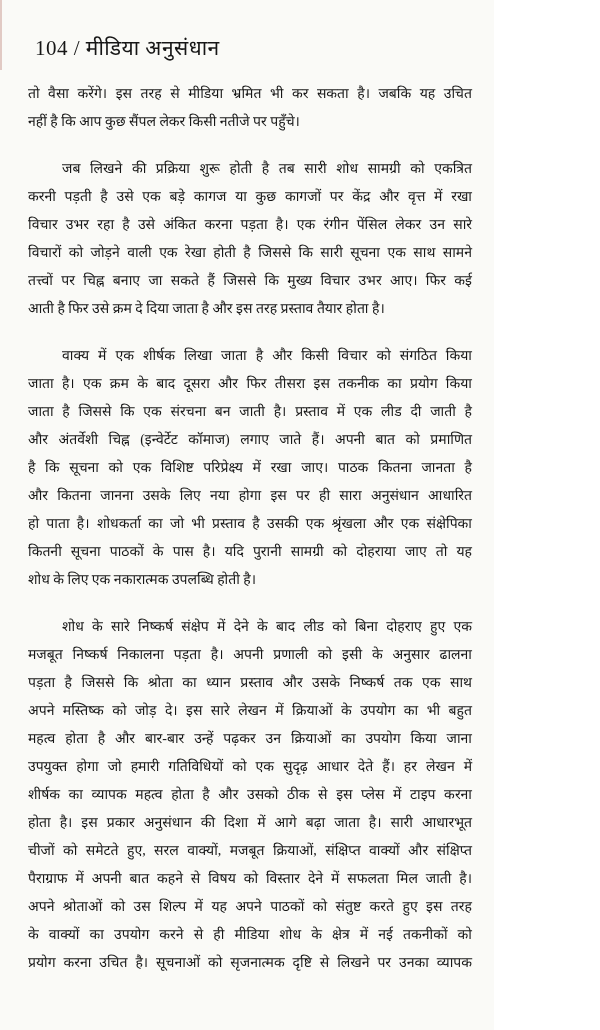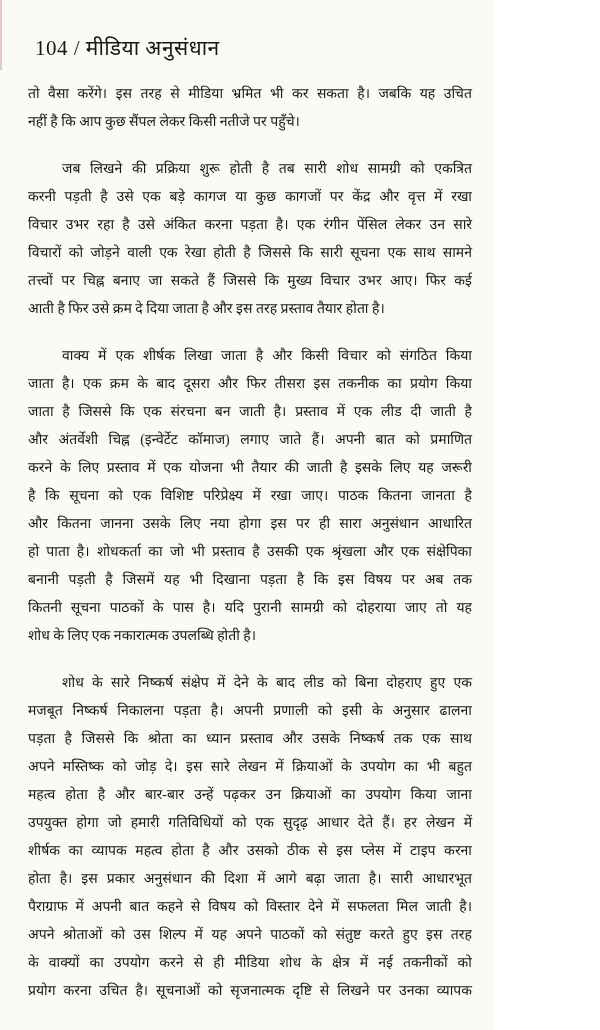--- a/index.html
+++ b/index.html
@@ -80,38 +80,37 @@
       <div class="ln">विचारों को जोड़ने वाली एक रेखा होती है जिससे कि सारी सूचना एक साथ सामने</div>
       <div class="ln">तत्त्वों पर चिह्न बनाए जा सकते हैं जिससे कि मुख्य विचार उभर आए। फिर कई</div>
       <div class="ln para-end">आती है फिर उसे क्रम दे दिया जाता है और इस तरह प्रस्ताव तैयार होता है।</div>
     </div>
 
     <div class="para">
       <div class="ln first-indent">वाक्य में एक शीर्षक लिखा जाता है और किसी विचार को संगठित किया</div>
       <div class="ln">जाता है। एक क्रम के बाद दूसरा और फिर तीसरा इस तकनीक का प्रयोग किया</div>
       <div class="ln">जाता है जिससे कि एक संरचना बन जाती है। प्रस्ताव में एक लीड दी जाती है</div>
       <div class="ln">और अंतर्वेशी चिह्न (इन्वेर्टेट कॉमाज) लगाए जाते हैं। अपनी बात को प्रमाणित</div>
-      <div class="ln">करने के लिए प्रस्ताव में एक योजना भी तैयार की जाती है इसके लिए यह जरूरी</div>
       <div class="ln">है कि सूचना को एक विशिष्ट परिप्रेक्ष्य में रखा जाए। पाठक कितना जानता है</div>
       <div class="ln">और कितना जानना उसके लिए नया होगा इस पर ही सारा अनुसंधान आधारित</div>
       <div class="ln">हो पाता है। शोधकर्ता का जो भी प्रस्ताव है उसकी एक श्रृंखला और एक संक्षेपिका</div>
-      <div class="ln">बनानी पड़ती है जिसमें यह भी दिखाना पड़ता है कि इस विषय पर अब तक</div>
       <div class="ln">कितनी सूचना पाठकों के पास है। यदि पुरानी सामग्री को दोहराया जाए तो यह</div>
       <div class="ln para-end">शोध के लिए एक नकारात्मक उपलब्धि होती है।</div>
     </div>
 
     <div class="para">
       <div class="ln first-indent">शोध के सारे निष्कर्ष संक्षेप में देने के बाद लीड को बिना दोहराए हुए एक</div>
       <div class="ln">मजबूत निष्कर्ष निकालना पड़ता है। अपनी प्रणाली को इसी के अनुसार ढालना</div>
       <div class="ln">पड़ता है जिससे कि श्रोता का ध्यान प्रस्ताव और उसके निष्कर्ष तक एक साथ</div>
       <div class="ln">अपने मस्तिष्क को जोड़ दे। इस सारे लेखन में क्रियाओं के उपयोग का भी बहुत</div>
       <div class="ln">महत्व होता है और बार-बार उन्हें पढ़कर उन क्रियाओं का उपयोग किया जाना</div>
       <div class="ln">उपयुक्त होगा जो हमारी गतिविधियों को एक सुदृढ़ आधार देते हैं। हर लेखन में</div>
       <div class="ln">शीर्षक का व्यापक महत्व होता है और उसको ठीक से इस प्लेस में टाइप करना</div>
       <div class="ln">होता है। इस प्रकार अनुसंधान की दिशा में आगे बढ़ा जाता है। सारी आधारभूत</div>
+      <div class="ln">चीजों को समेटते हुए, सरल वाक्यों, मजबूत क्रियाओं, संक्षिप्त वाक्यों और संक्षिप्त</div>
       <div class="ln">पैराग्राफ में अपनी बात कहने से विषय को विस्तार देने में सफलता मिल जाती है।</div>
       <div class="ln">अपने श्रोताओं को उस शिल्प में यह अपने पाठकों को संतुष्ट करते हुए इस तरह</div>
       <div class="ln">के वाक्यों का उपयोग करने से ही मीडिया शोध के क्षेत्र में नई तकनीकों को</div>
       <div class="ln">प्रयोग करना उचित है। सूचनाओं को सृजनात्मक दृष्टि से लिखने पर उनका व्यापक</div>
     </div>
 
   </div>
 </div>
 
 </body></html>

